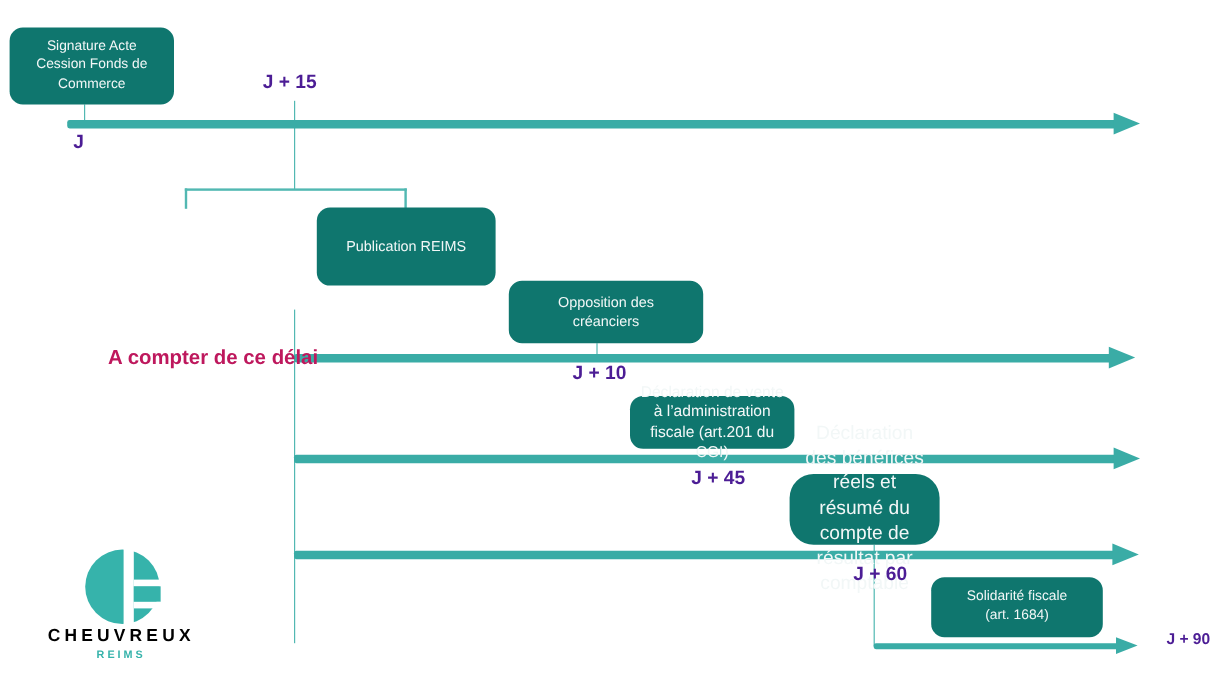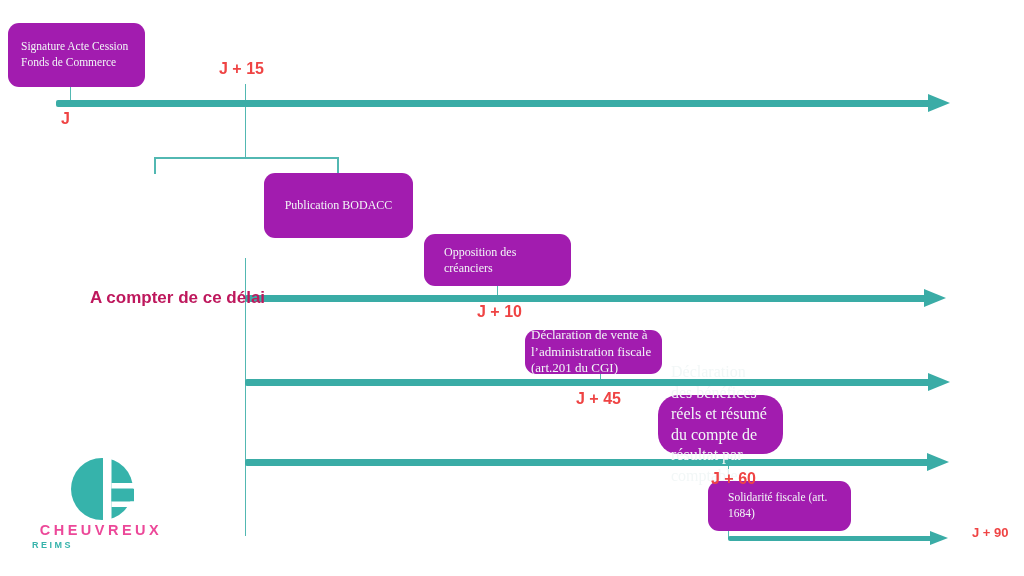--- a/index.html
+++ b/index.html
@@ -1,38 +1,38 @@
 <!DOCTYPE html>
 <html><head>
 <meta charset="utf-8">
 <style>
   html,body{margin:0;padding:0;background:#fff;}
   .stage{position:relative;width:1024px;height:576px;background:#ffffff;overflow:hidden;
          font-family:"Liberation Sans","DejaVu Sans",sans-serif;}
   
-  .box{position:absolute;background:#a21caf;color:#F2F7F7;border-radius:11px;
-       display:flex;align-items:center;justify-content:center;
-       box-sizing:border-box;line-height:1.35;font-family:Liberation Serif, serif;}
+  .box{position:absolute;background:#0f766e;color:#F2F7F7;border-radius:11px;
+       display:flex;align-items:center;justify-content:center;text-align:center;
+       box-sizing:border-box;line-height:1.35;}
   
   .line{position:absolute;background:#52B8B2;}
   
   .arrow{position:absolute;height:0;}
   .arrow .bar{position:absolute;left:0;top:-3.5px;height:7px;background:#3AACA6;border-radius:2px;}
   .arrow .head{position:absolute;right:0;top:-9px;width:0;height:0;
                border-top:9px solid transparent;border-bottom:9px solid transparent;
                border-left:22px solid #3AACA6;}
   .arrow.thin .bar{top:-2.5px;height:5px;}
   .arrow.thin .head{top:-7px;border-top-width:7px;border-bottom-width:7px;border-left-width:18px;}
   
-  .lbl{position:absolute;color:#ef4444;font-size:16px;font-weight:600;white-space:nowrap;}
+  .lbl{position:absolute;color:#4c1d95;font-size:16px;font-weight:600;white-space:nowrap;}
   .note{position:absolute;color:#be185d;font-size:17px;font-weight:600;white-space:nowrap;}
   
   .wordmark{position:absolute;left:32px;top:522px;width:138px;text-align:center;
-            color:#ec4899;font-size:14.5px;font-weight:700;letter-spacing:3.5px;white-space:nowrap;}
-  .city{position:absolute;left:32px;top:540px;width:138px;text-align:left;
+            color:#000000;font-size:14.5px;font-weight:700;letter-spacing:3.5px;white-space:nowrap;}
+  .city{position:absolute;left:32px;top:540px;width:138px;text-align:center;
         color:#36B3AB;font-size:9px;font-weight:700;letter-spacing:2.5px;white-space:nowrap;}
 </style>
 </head>
 <body>
 
 <div class="stage">
 
   <div class="line" style="left:69.5px;top:87px;width:1.5px;height:14px;"></div>
   <div class="line" style="left:244.5px;top:84px;width:1.5px;height:74px;"></div>
   <div class="line" style="left:154px;top:157px;width:184.5px;height:1.5px;"></div>
@@ -58,25 +58,25 @@
   <div class="arrow" style="left:245px;top:462px;width:704px;">
     <div class="bar" style="right:18px;"></div>
     <div class="head"></div>
   </div>
   <div class="arrow thin" style="left:728px;top:538px;width:220px;">
     <div class="bar" style="right:15px;"></div>
     <div class="head"></div>
   </div>
 
   <div class="box" style="left:8px;top:23px;width:137px;height:64px;padding:0 13px;font-size:11.5px;">Signature Acte Cession Fonds de Commerce</div>
-  <div class="box" style="left:264px;top:173px;width:149px;height:65px;padding:0 10px;font-size:12px;">Publication BODACC</div>
-  <div class="box" style="left:424px;top:234px;width:147px;height:52px;padding:0 20px;font-size:12px;">Opposition des créanciers</div>
+  <div class="box" style="left:264px;top:173px;width:149px;height:65px;padding:0 10px;font-size:12px;">Publication REIMS</div>
+  <div class="box" style="left:424px;top:234px;width:162px;height:52px;padding:0 20px;font-size:12px;">Opposition des créanciers</div>
   <div class="box" style="left:525px;top:330px;width:137px;height:44px;padding:0 6px;font-size:13px;line-height:1.28;">Déclaration de vente à l’administration fiscale (art.201 du CGI)</div>
   <div class="box" style="left:658px;top:395px;width:125px;height:59px;padding:0 13px;font-size:16px;line-height:1.3;border-radius:20px;">Déclaration des bénéfices réels et résumé du compte de résultat par comptable</div>
-  <div class="box" style="left:708px;top:481px;width:143px;height:50px;padding:0 20px;font-size:11.5px;">Solidarité fiscale (art. 1684)</div>
+  <div class="box" style="left:776px;top:481px;width:143px;height:50px;padding:0 20px;font-size:11.5px;">Solidarité fiscale (art. 1684)</div>
 
   <div class="lbl" style="left:61px;top:110px;">J</div>
   <div class="lbl" style="left:219px;top:60px;">J + 15</div>
   <div class="lbl" style="left:477px;top:303px;">J + 10</div>
   <div class="lbl" style="left:576px;top:390px;">J + 45</div>
   <div class="lbl" style="left:671px;top:470px;margin-left:40px;">J + 60</div>
   <div class="lbl" style="left:956px;top:525px;font-size:13px;margin-left:16px;">J + 90</div>
   <div class="note" style="left:90px;top:288px;">A compter de ce délai</div>
 
   <svg style="position:absolute;left:70px;top:457px;" width="64" height="64" viewBox="0 0 64 64">

